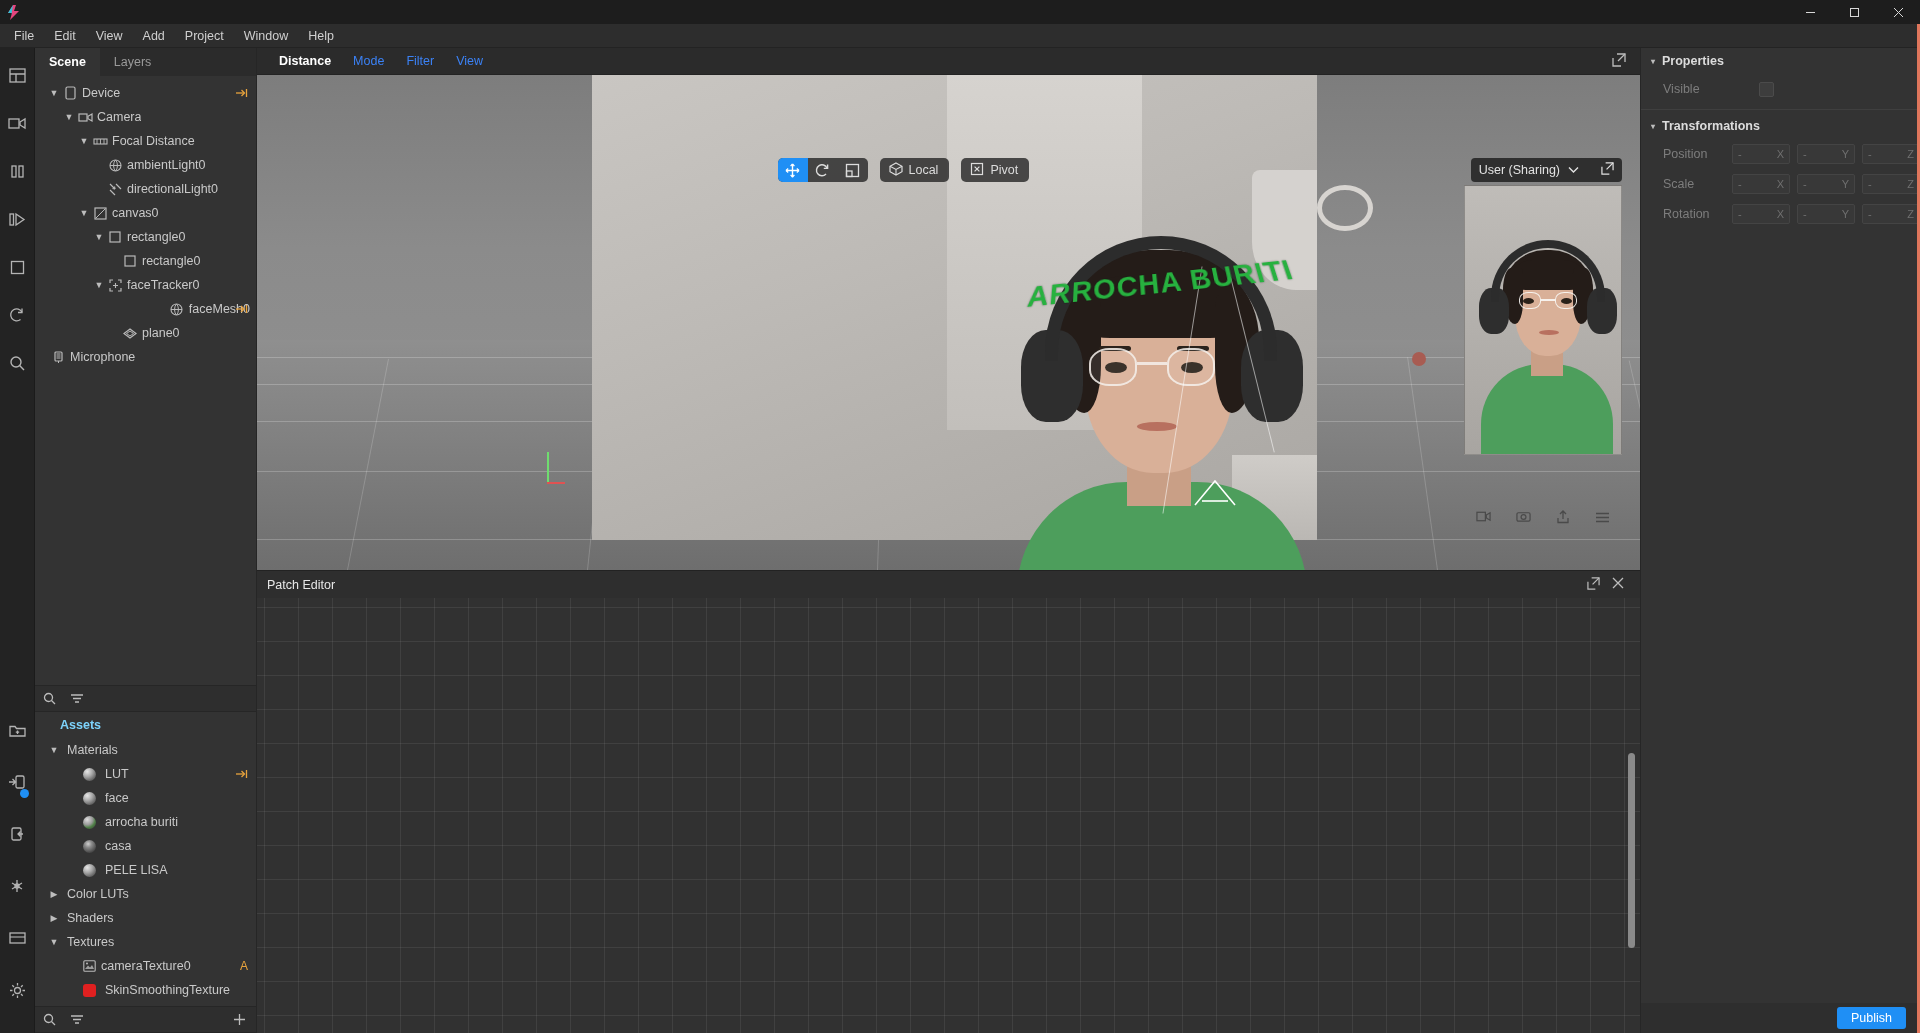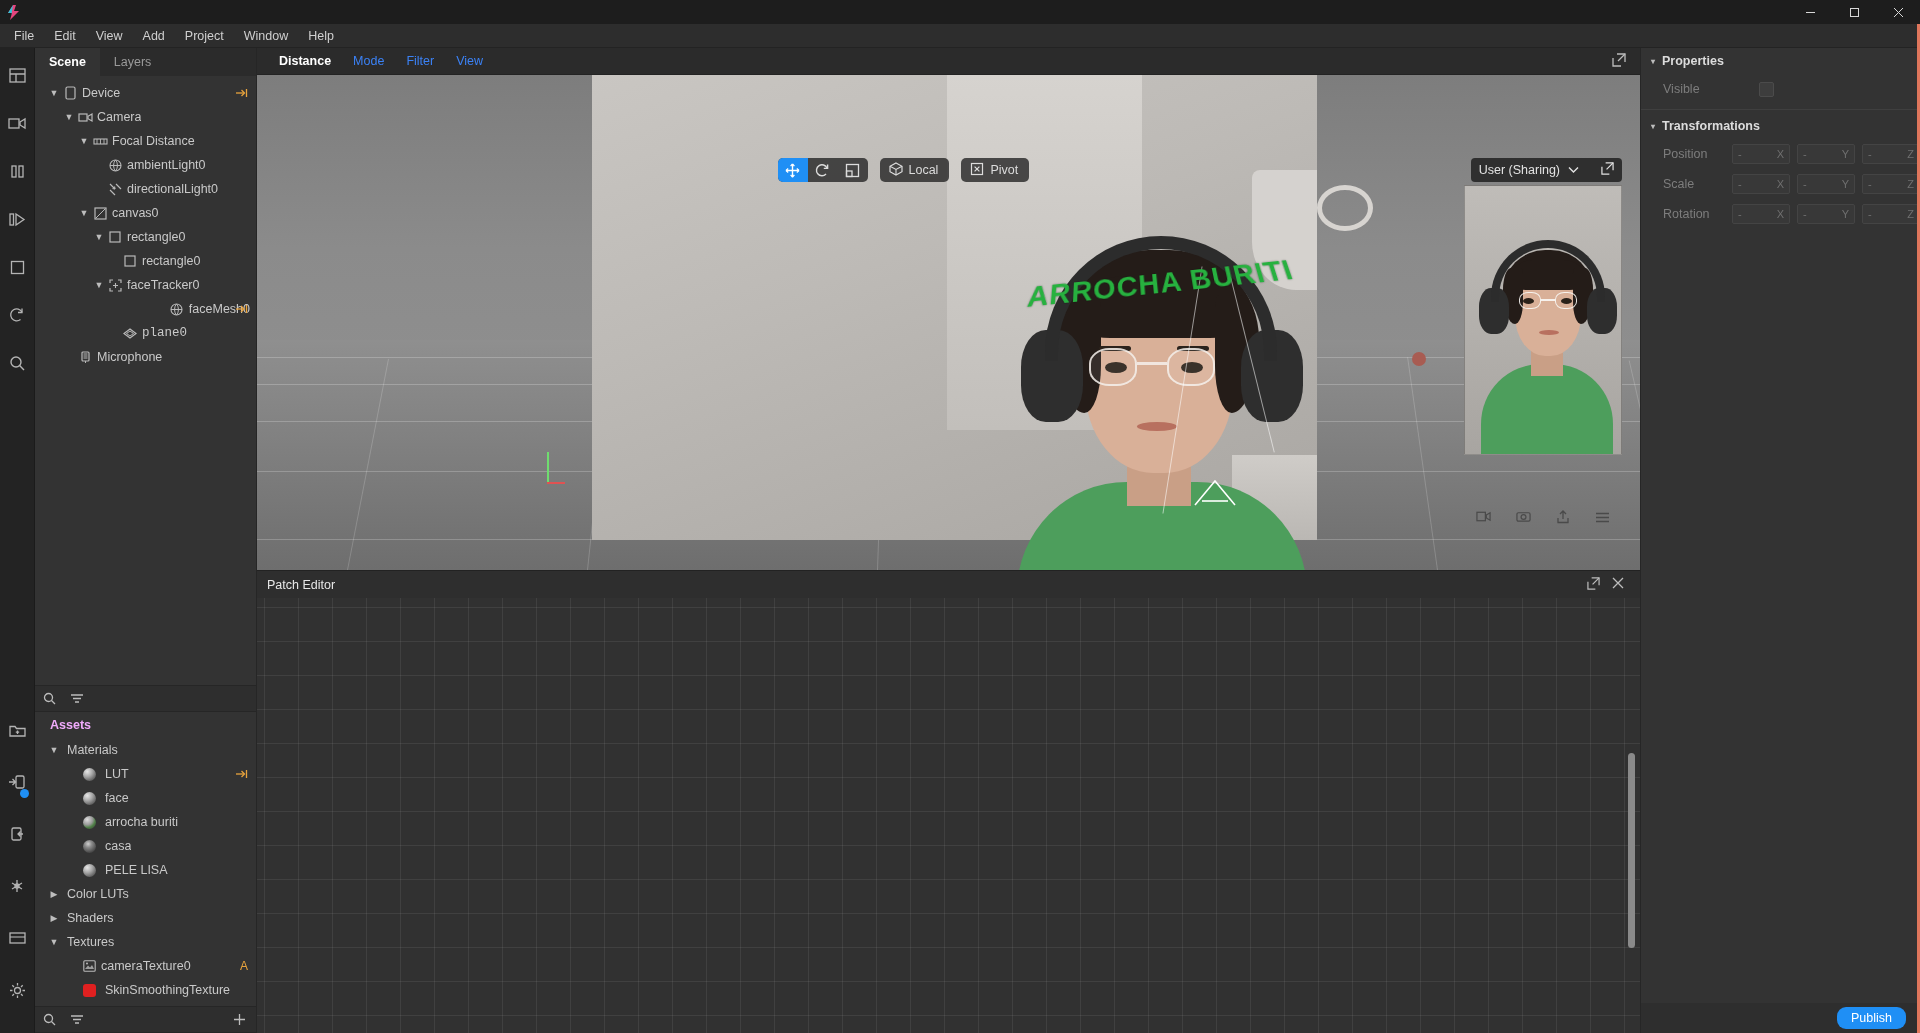--- a/index.html
+++ b/index.html
@@ -54,21 +54,21 @@
   .scene-tree { flex: 1 1 auto; overflow: hidden; padding-top: 5px; }
   .row { height: 24px; display: flex; align-items: center; font-size: 12.5px; color: #c9c9c9; position: relative; padding-right: 6px; }
   .tw { width: 14px; flex: 0 0 14px; display:flex; align-items:center; justify-content:center; color: #bdbdbd; font-size: 9px; }
   .nico { width: 18px; flex: 0 0 18px; display: flex; align-items: center; justify-content: center; color: #b9b9b9; margin-right: 3px; }
   .nico svg { display: block; }
   .rowlabel { white-space: nowrap; overflow: hidden; text-overflow: ellipsis; }
   .rowtag { position: absolute; right: 8px; color: #e8a33d; display:flex; align-items:center; }
   .search-bar { height: 27px; flex: 0 0 27px; background: #2e2e2e; border-top: 1px solid #262626; border-bottom: 1px solid #262626; display: flex; align-items: center; padding: 0 8px; gap: 14px; }
   .search-bar svg { display:block; color:#bcbcbc; }
   .assets-wrap { flex: 0 0 auto; background: #333333; display:flex; flex-direction: column; }
-  .assets-head { height: 26px; display:flex; align-items:center; padding-left: 15px; font-size: 12.5px; font-weight: bold; color: #f0abfc; }
+  .assets-head { height: 26px; display:flex; align-items:center; padding-left: 25px; font-size: 12.5px; font-weight: bold; color: #7dd3fc; }
   .assets-list { height: 268px; overflow: hidden; }
   .sphere { width: 13px; height: 13px; border-radius: 50%;
     background: radial-gradient(circle at 33% 28%, #e6e6e6 0%, #aaaaaa 38%, #6a6a6a 70%, #3a3a3a 100%); }
   .sphere.green { background: radial-gradient(circle at 33% 28%, #dddddd 0%, #9b9b9b 40%, #4e7f46 62%, #2f2f2f 100%); }
   .sphere.dark { background: radial-gradient(circle at 40% 30%, #cfcfcf 0%, #8a8a8a 30%, #4a4a4a 72%, #2a2a2a 100%); }
   .redtex { width: 13px; height: 13px; border-radius: 3px; background: #e02020; }
 
   
   .center { flex: 1 1 auto; display: flex; flex-direction: column; min-width: 0; background: #2b2b2b; }
   .vp-header { height: 27px; flex: 0 0 27px; background: #2b2b2b; display: flex; align-items: center; padding-left: 22px; gap: 22px; position: relative; border-bottom:1px solid #232323;}
@@ -154,21 +154,21 @@
   .sec-head .caret { color:#bdbdbd; }
   .prop-row { height: 30px; display:flex; align-items:center; padding-left: 22px; font-size: 12.5px; color: #7d7d7d; }
   .prop-row .plabel { width: 96px; }
   .chk-off { width: 15px; height: 15px; border-radius: 2px; background: #3d3d3d; border:1px solid #4b4b4b; }
   .xyz { display:flex; gap: 7px; }
   .xyzf { width: 58px; height: 20px; background: #383838; border:1px solid #444; border-radius:2px;
      display:flex; align-items:center; justify-content: space-between; padding: 0 5px; font-size: 11px; color:#6f6f6f; }
   .divider { height:1px; background:#3f3f3f; margin: 5px 0 3px; }
   .rp-spacer { flex: 1 1 auto; }
   .publish-bar { height: 30px; flex:0 0 30px; display:flex; align-items:center; justify-content: flex-end; padding-right: 14px; background:#2e2e2e; }
-  .publish-btn { background:#1f8ff5; color:#fff; font-size:12.5px; padding: 4px 14px; border-radius: 9px; }
+  .publish-btn { background:#1f8ff5; color:#fff; font-size:12.5px; padding: 4px 14px; border-radius: 3px; }
   .accent-edge { position:absolute; right:0; top:24px; bottom:0; width: 3px; background: #e0765c; }
 </style>
 </head>
 <body>
 
 <div class="app">
 
   <div class="titlebar">
     <div class="tb-logo">
       <svg width="13" height="15" viewBox="0 0 13 15">
@@ -402,31 +402,31 @@
             </span>
             <span class="rowlabel">faceMesh0</span>
             <span class="rowtag">
               <svg width="13" height="10" viewBox="0 0 13 10">
                 <path d="M1 5 H8.5" stroke="currentColor" stroke-width="1.3"></path>
                 <path d="M6 2 L9 5 L6 8" fill="none" stroke="currentColor" stroke-width="1.3"></path>
                 <path d="M11.5 1 V9" stroke="currentColor" stroke-width="1.3"></path>
               </svg>
             </span>
           </div>
-          <div class="row" style="padding-left: 72px; font-family: Liberation Mono, monospace;">
+          <div class="row" style="padding-left: 72px;">
             <span class="tw"></span>
             <span class="nico">
               <svg width="14" height="11" viewBox="0 0 14 11">
                 <path d="M7 1 L13 5.5 L7 10 L1 5.5 Z" fill="none" stroke="currentColor" stroke-width="1.2"></path>
                 <path d="M7 3 L10.5 5.5 L7 8 L3.5 5.5 Z" fill="none" stroke="currentColor" stroke-width="1"></path>
               </svg>
             </span>
             <span class="rowlabel">plane0</span>
           </div>
-          <div class="row" style="padding-left: 27px;">
+          <div class="row" style="">
             <span class="tw"></span>
             <span class="nico">
               <svg width="11" height="13" viewBox="0 0 11 13">
                 <rect x="2" y="1" width="7" height="9" rx="1" fill="none" stroke="currentColor" stroke-width="1.2"></rect>
                 <path d="M3.5 3 H7.5 M3.5 5 H7.5 M3.5 7 H7.5 M5.5 10 V12" stroke="currentColor" stroke-width="1"></path>
               </svg>
             </span>
             <span class="rowlabel">Microphone</span>
           </div>
         </div>

